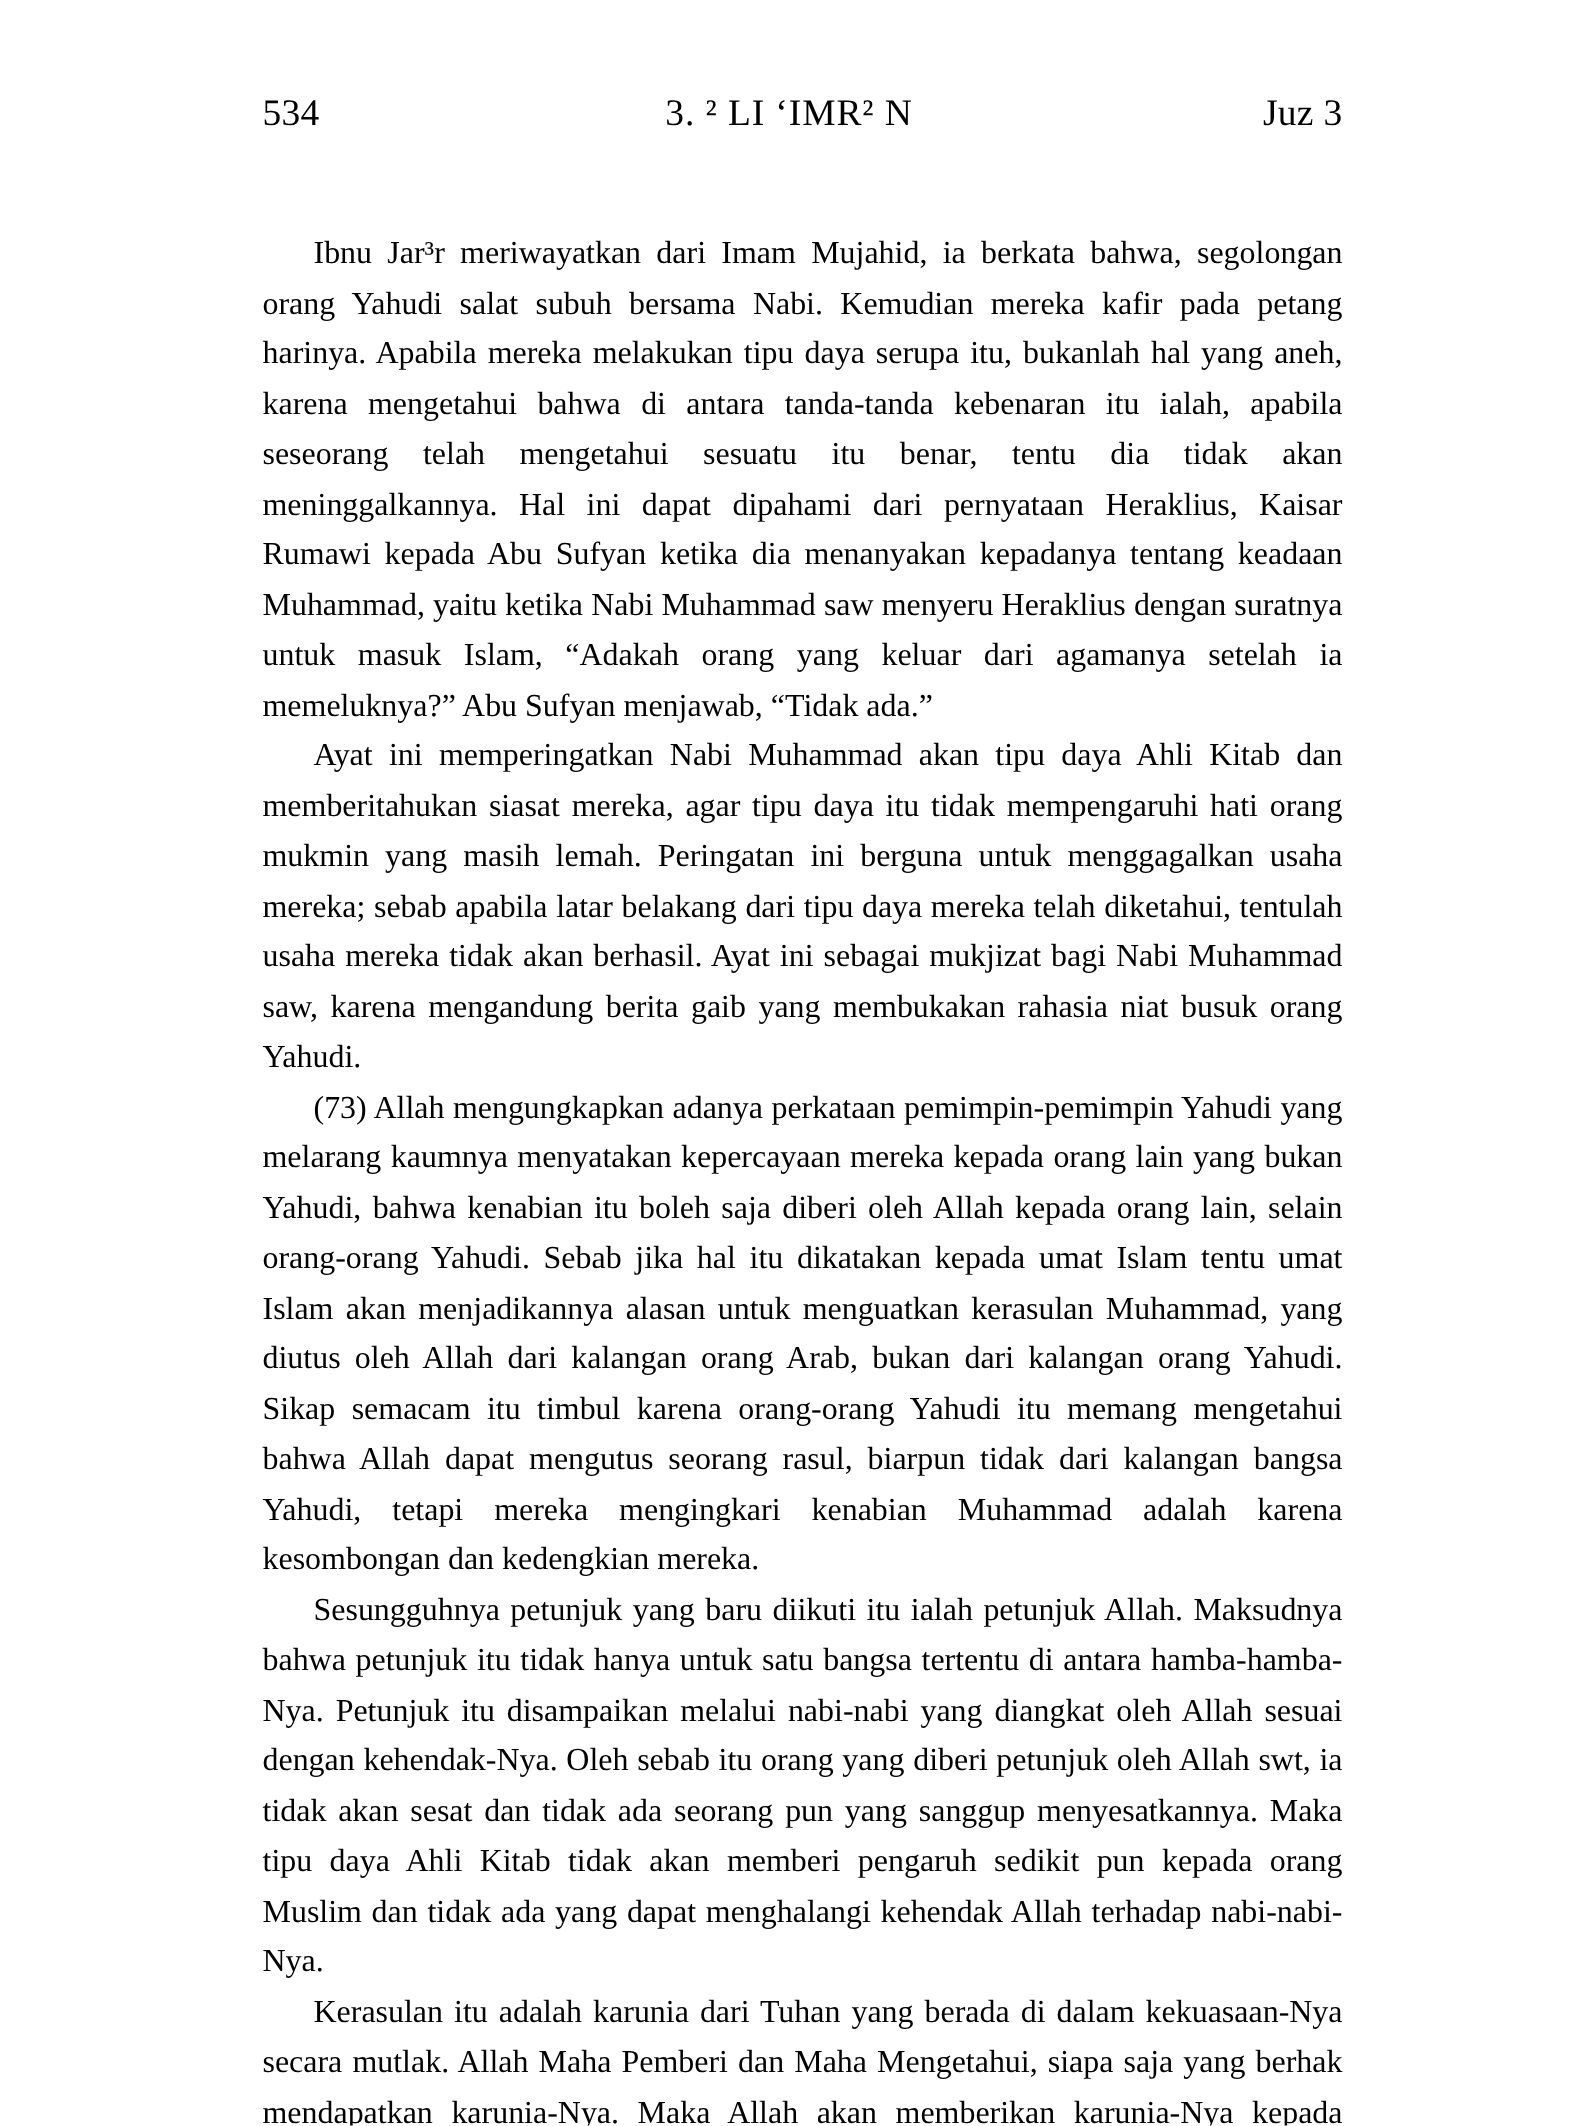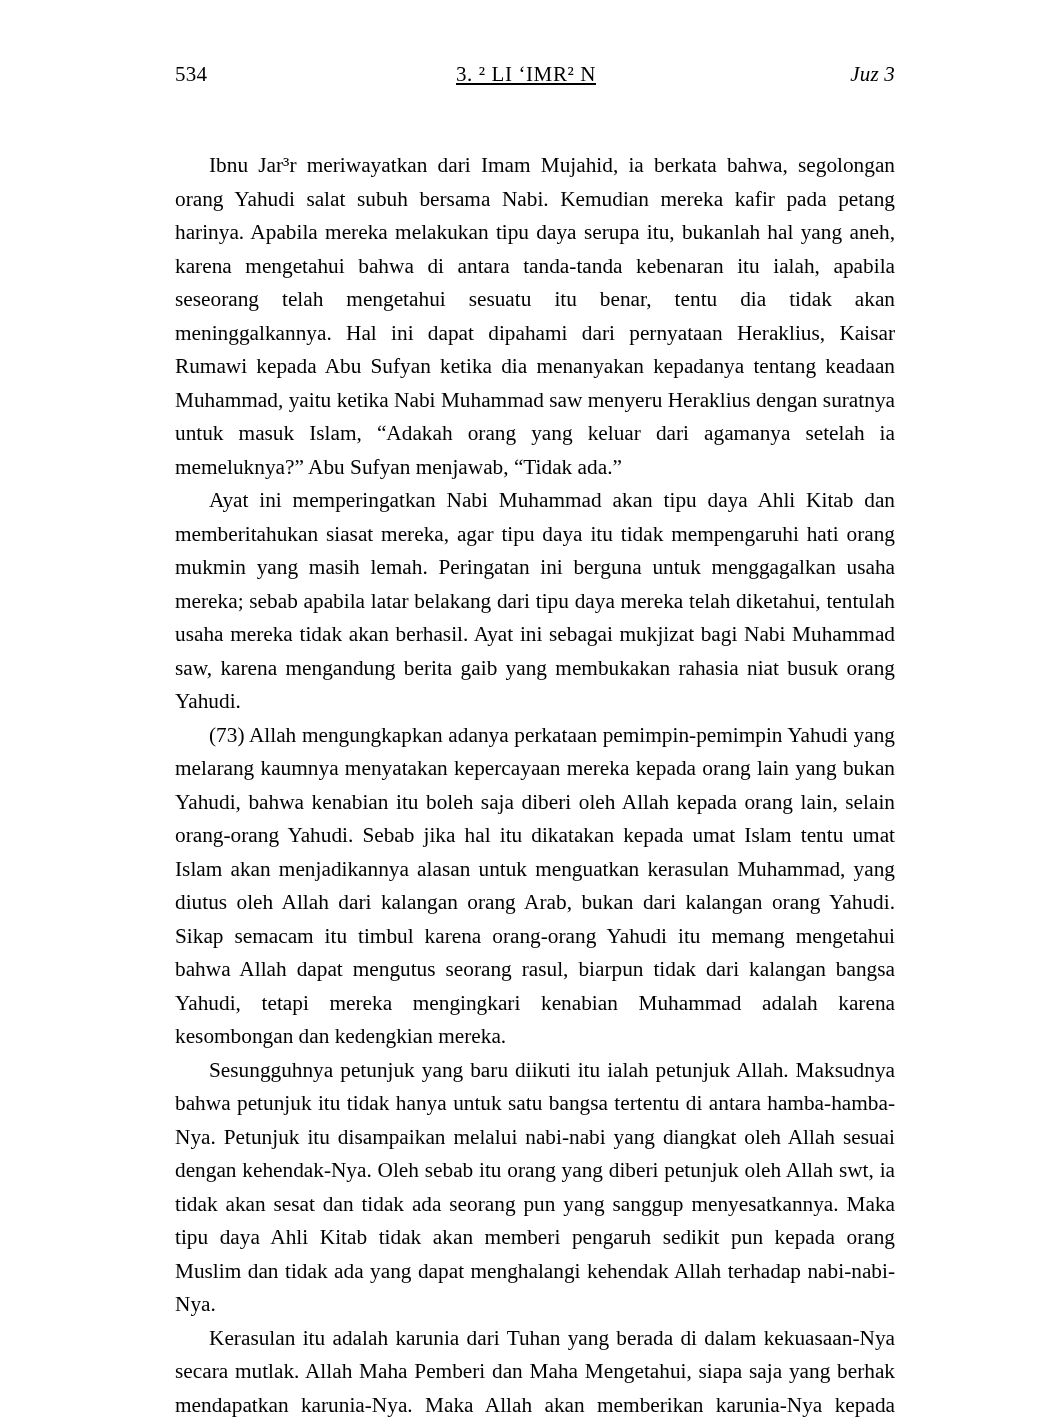--- a/index.html
+++ b/index.html
@@ -21,41 +21,39 @@
     left: 0;
     width: 1063px;
     height: 1417px;
     box-sizing: border-box;
     padding: 62px 168px 0 175px;
   }
   .running-head {
     display: flex;
     align-items: baseline;
     justify-content: space-between;
-    font-size: 21px;
+    font-size: 25px;
     letter-spacing: 0.2px;
     margin-bottom: 62px;
   }
   .running-head .folio {
     flex: 0 0 auto;
     min-width: 60px;
     text-align: left;
   }
   .running-head .surah {
     flex: 1 1 auto;
     text-align: center;
     letter-spacing: 0.6px;
     padding-right: 18px;
-    text-decoration: underline;
   }
   .running-head .juz {
     flex: 0 0 auto;
     min-width: 60px;
     text-align: right;
-    font-style: italic;
   }
   .body-text {
     font-size: 21.3px;
     line-height: 33.5px;
     text-align: justify;
     text-justify: inter-word;
     hyphens: none;
   }
   .body-text p {
     margin: 0;

